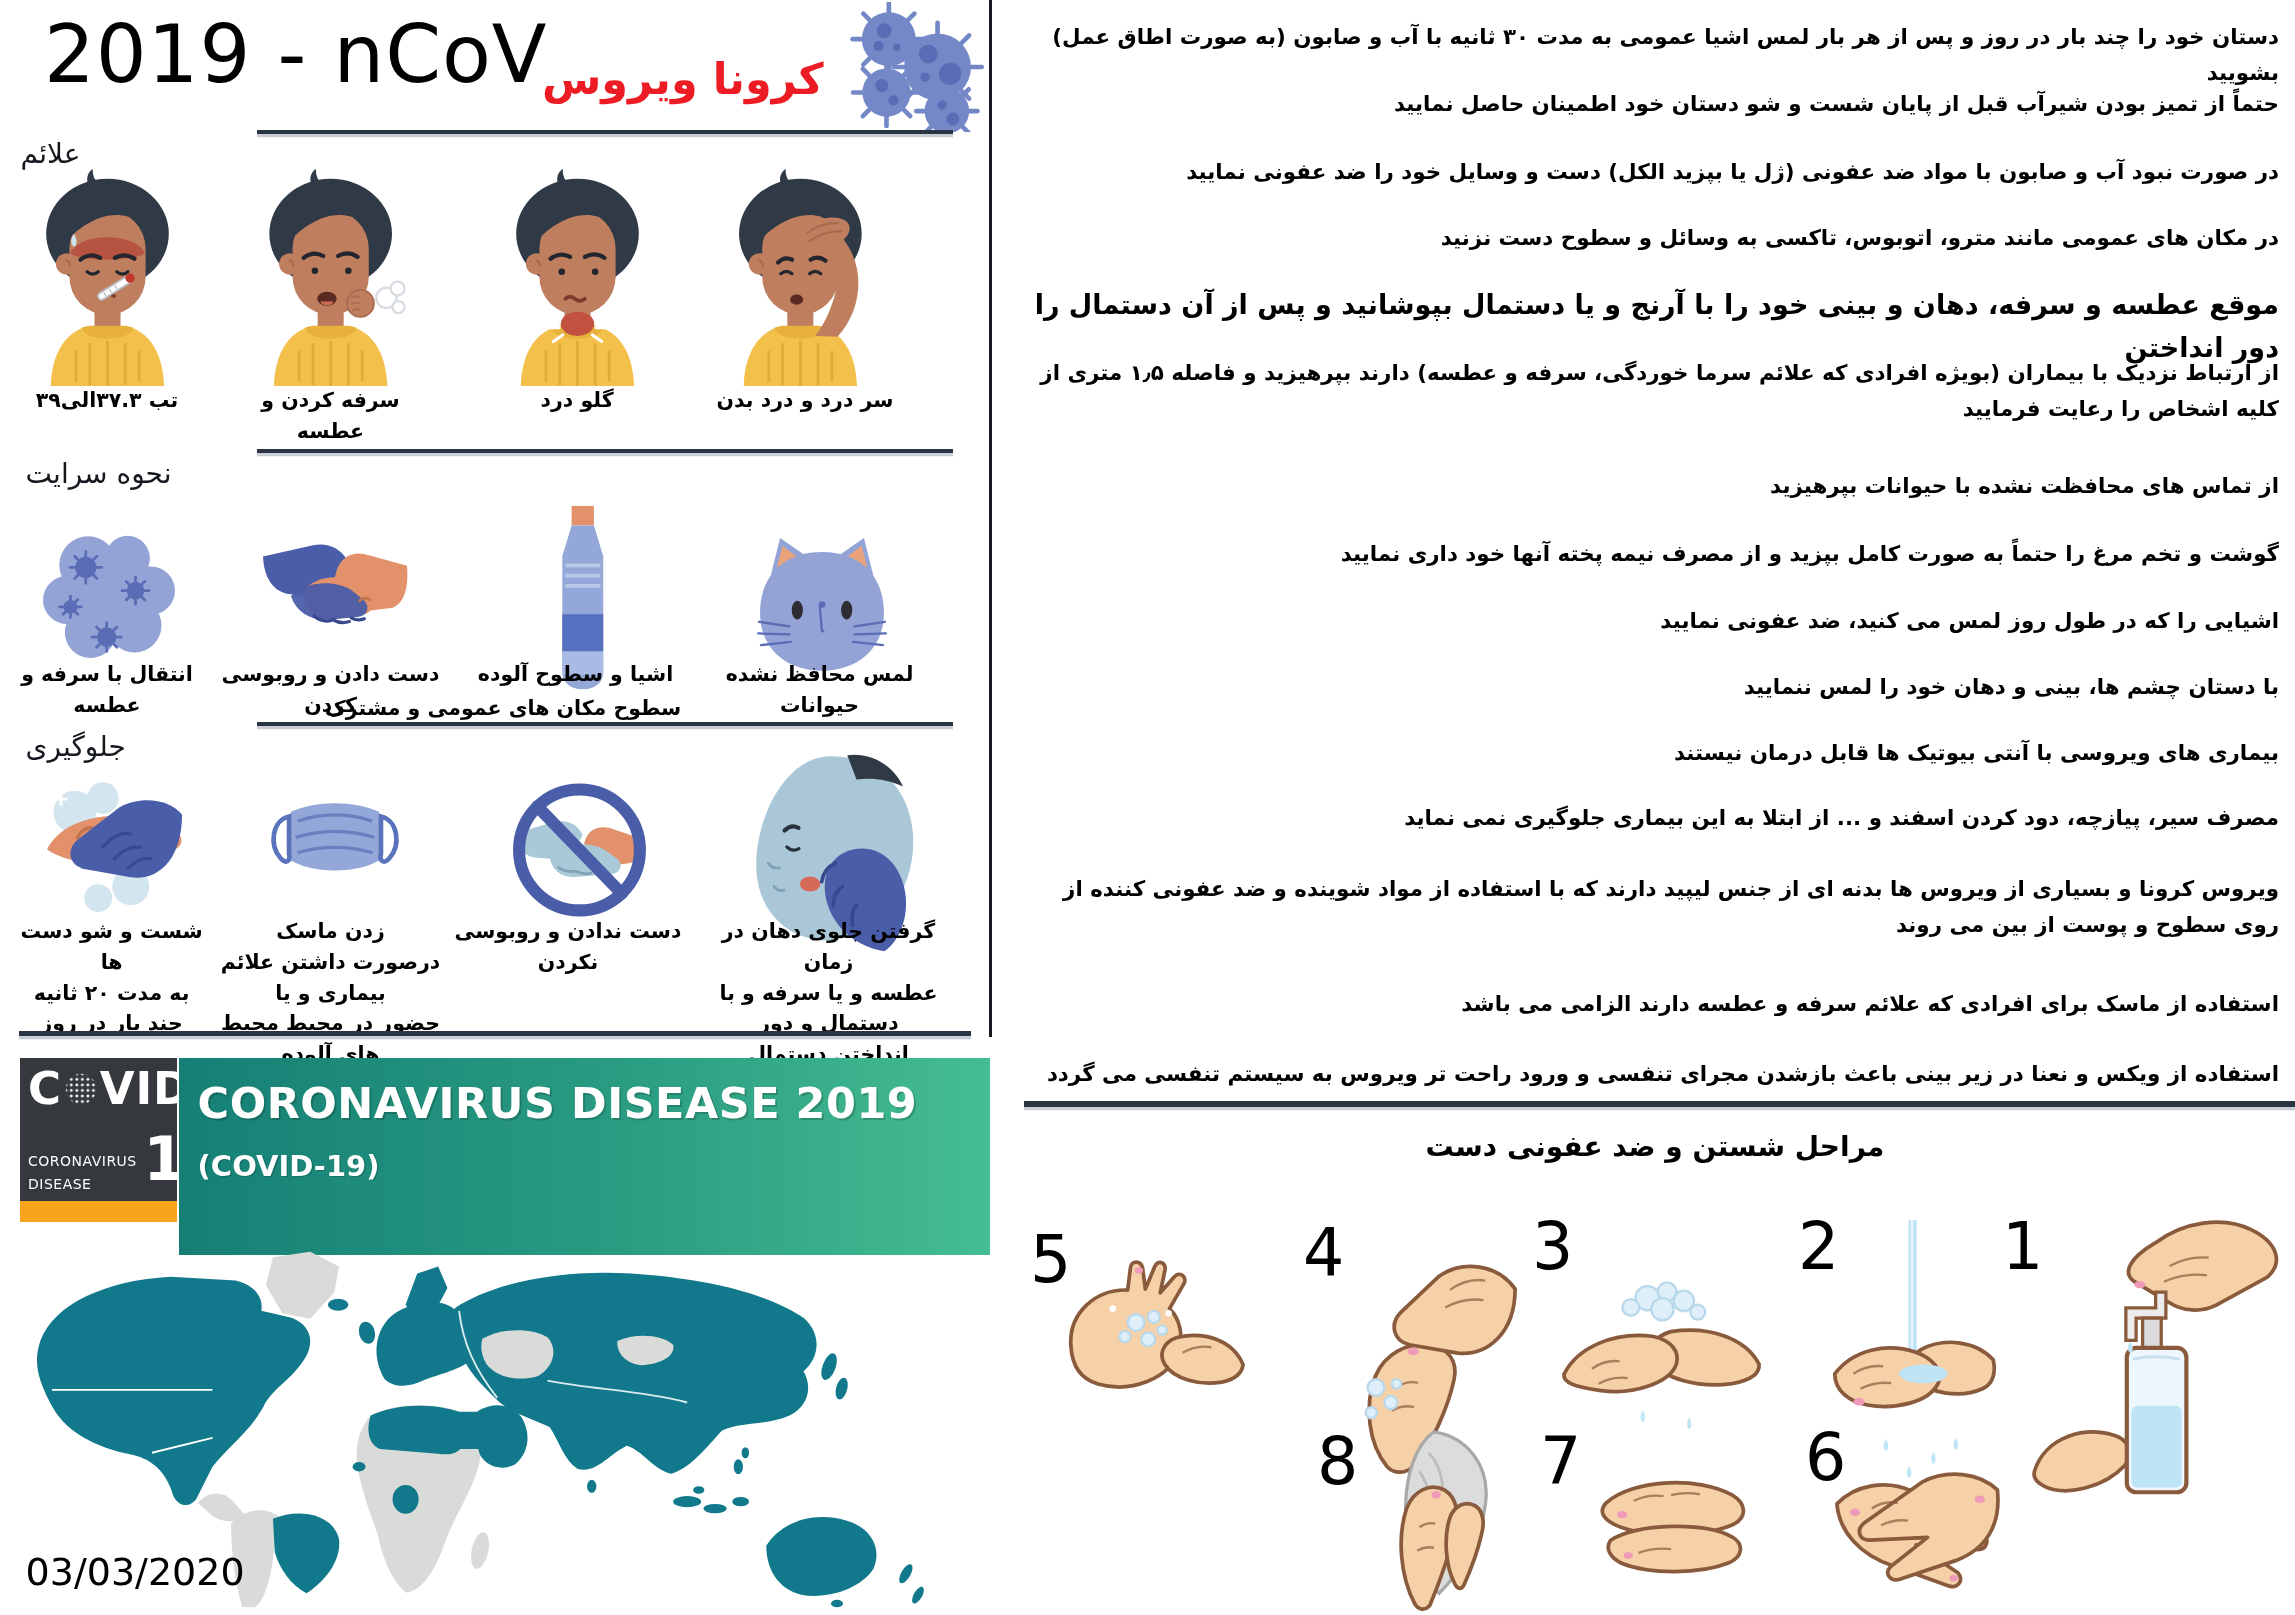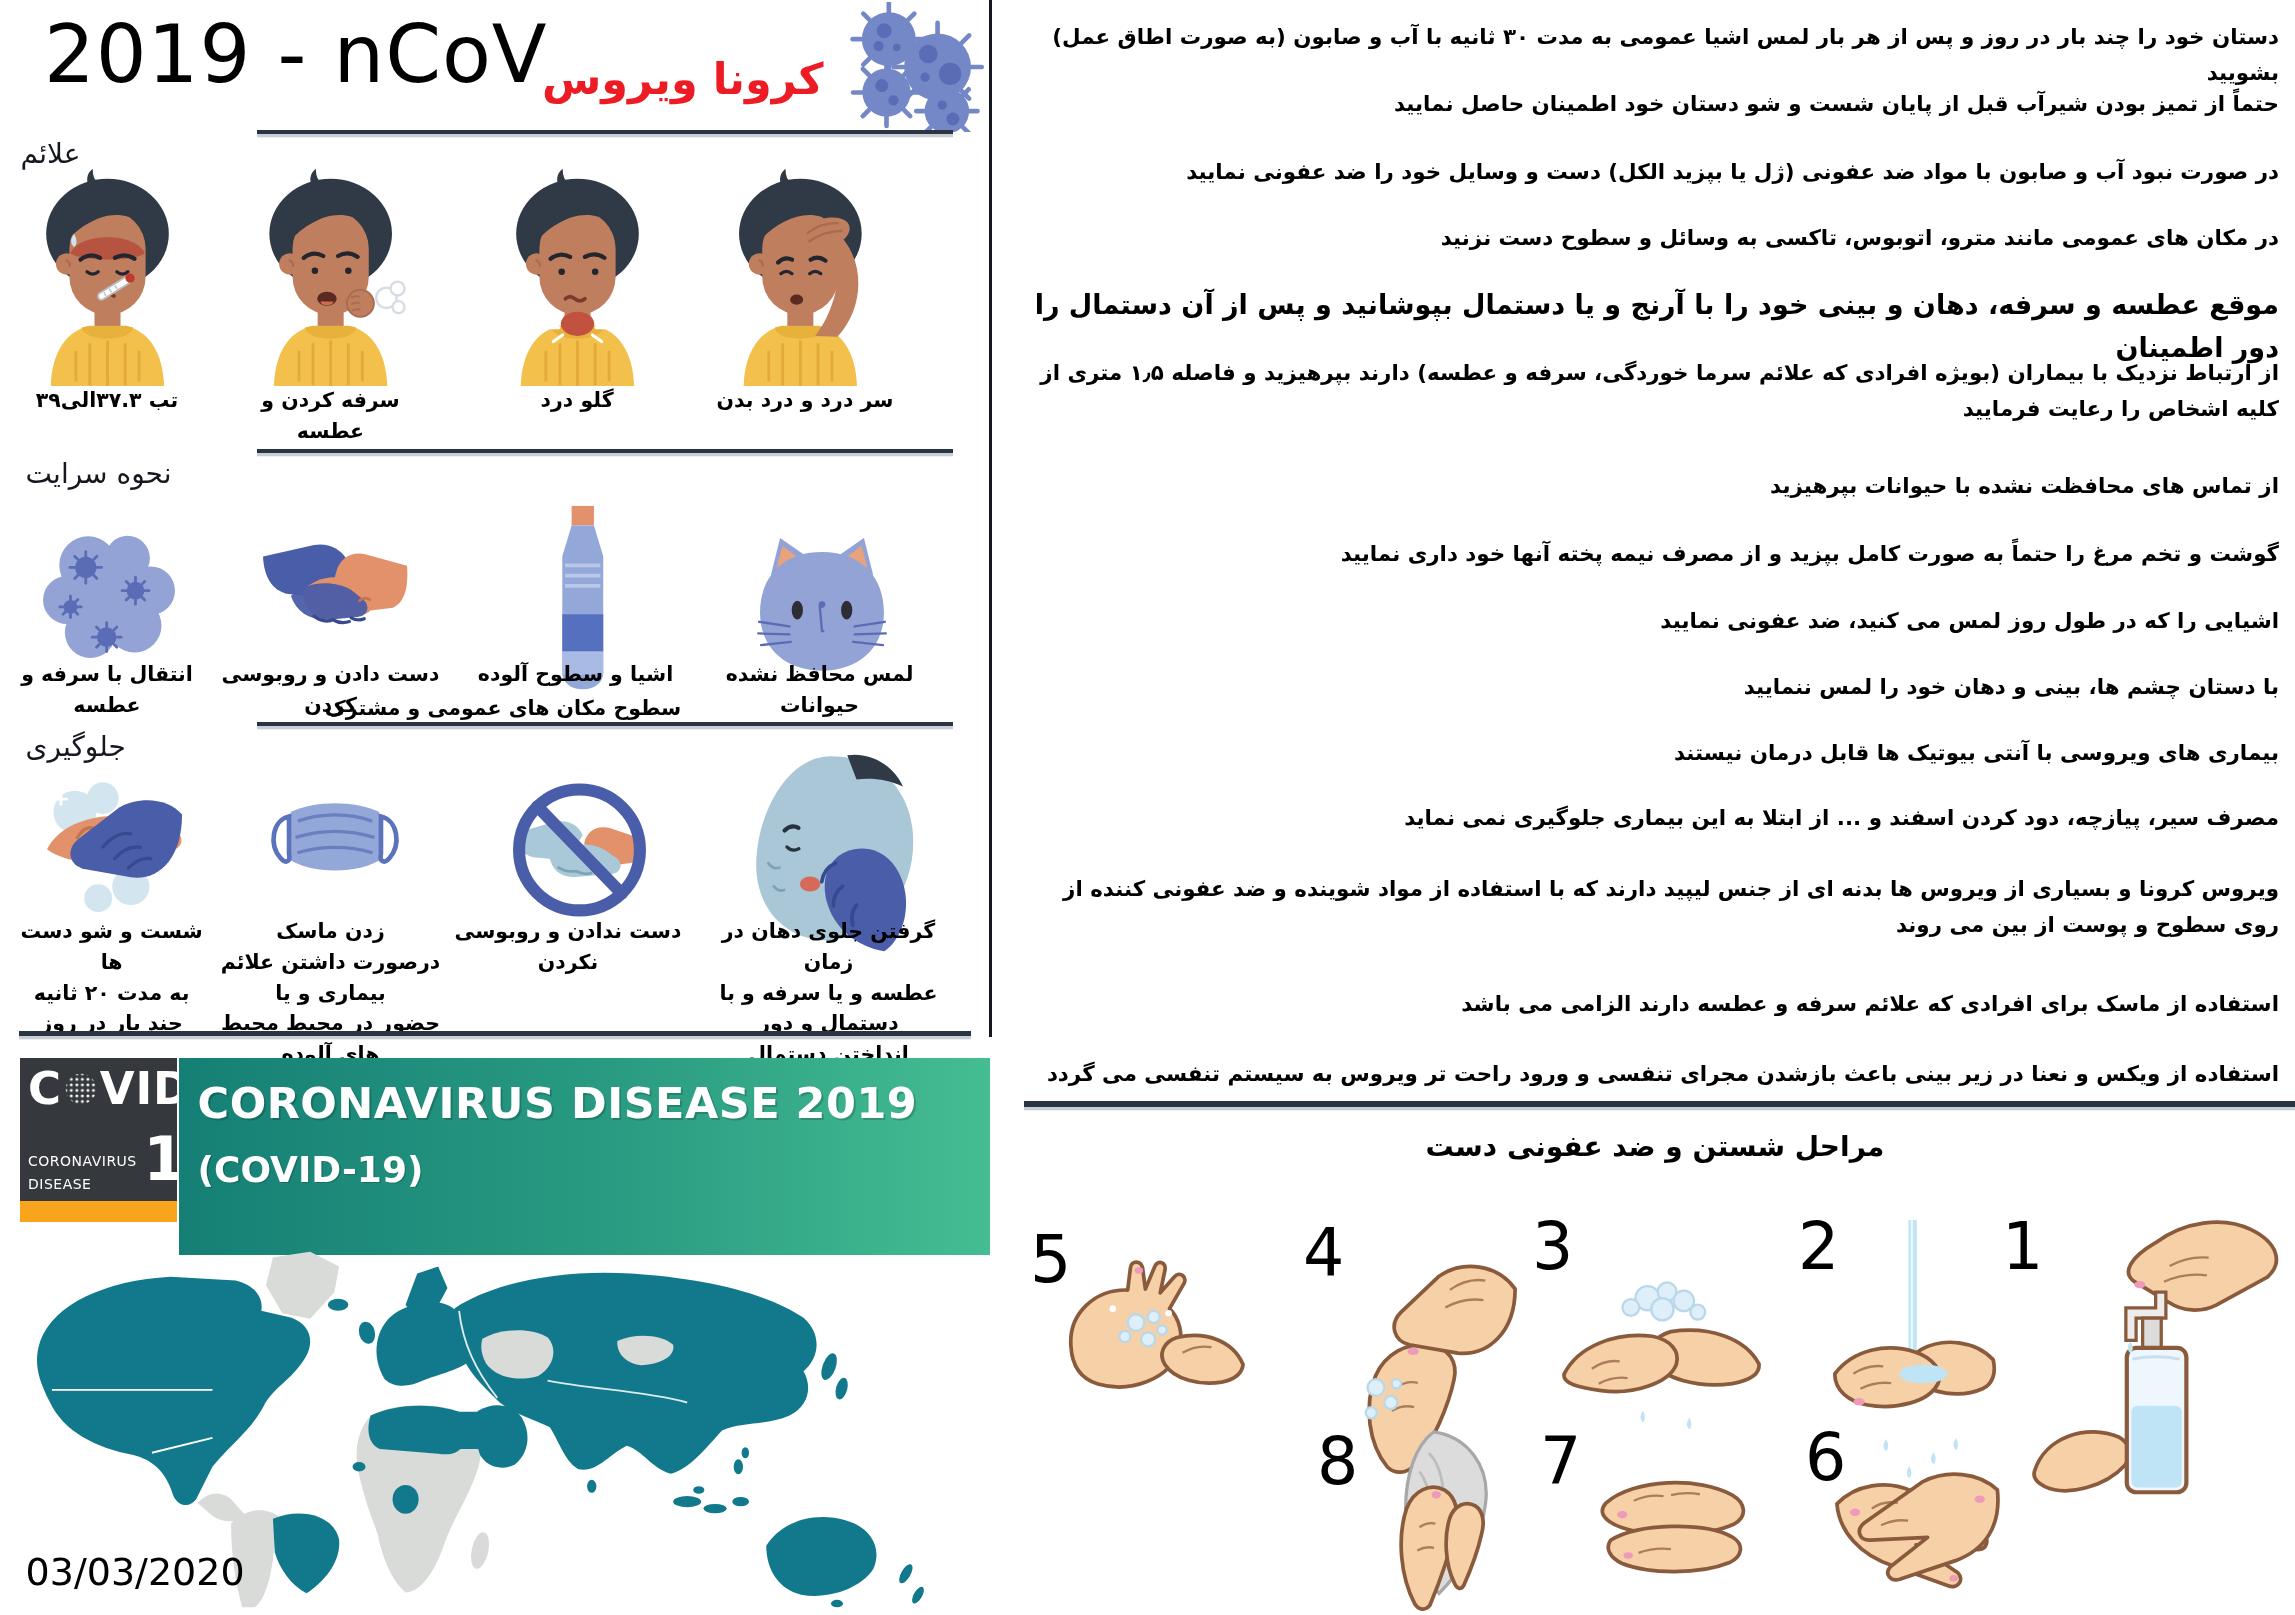--- a/index.html
+++ b/index.html
@@ -13,21 +13,21 @@
   .section-label{font-size:28px;color:#15191f;}
   .caption{font-weight:bold;font-size:20.5px;text-align:center;line-height:1.5;}
   .guideline{position:absolute;left:1031px;width:1248px;text-align:right;direction:rtl;
              font-weight:bold;font-size:21.4px;line-height:1.7;color:#000;}
   .guideline.big{font-size:27px;line-height:1.6;}
   .wash-num{position:absolute;font-size:65px;font-weight:400;color:#000;font-family:"DejaVu Sans",sans-serif;}
   .banner{position:absolute;left:179px;top:1058px;width:811px;height:197px;
           background:linear-gradient(90deg,#157f75 0%,#2a9c82 55%,#45bd92 100%);}
   .banner-title{position:absolute;left:18.6px;top:19.6px;color:#fff;font-weight:bold;font-size:43px;
                 letter-spacing:0.5px;text-shadow:1.9px 1.9px 0 rgba(0,0,0,0.18);}
-  .banner-sub{position:absolute;left:18.6px;top:91px;color:#fff;font-weight:bold;font-size:36px;
+  .banner-sub{position:absolute;left:18.6px;top:91px;color:#fff;font-weight:bold;font-size:29px;
               text-shadow:1.4px 1.4px 0 rgba(0,0,0,0.18);}
   .logo-box{position:absolute;left:19.6px;top:1058px;width:157px;height:143px;background:#35383c;}
   .logo-bar{position:absolute;left:19.6px;top:1201px;width:157px;height:20.5px;background:#f8a41d;}
   .logo-row1{position:absolute;left:8.4px;top:8.4px;display:flex;align-items:center;}
   .logo-letters{color:#fff;font-weight:bold;font-size:45px;letter-spacing:0.9px;line-height:1;}
   .logo-row2{position:absolute;left:8.4px;top:70px;display:flex;align-items:flex-start;}
   .logo-sub{color:#fff;font-size:14px;letter-spacing:0.5px;line-height:1.6;padding-top:22.3px;}
   .logo-19{color:#fff;font-weight:bold;font-size:61px;line-height:1;margin-left:6.5px;}
   .date{position:absolute;left:25.6px;top:1550px;font-size:38px;color:#000;}
   .rtl{direction:rtl;}
@@ -439,21 +439,21 @@
       <ellipse cx="1946" cy="746" rx="9" ry="20" fill="#11798b" transform="rotate(30 1946 746)"></ellipse>
     </g>
   </svg>
 
   <div class="date">03/03/2020</div>
 
   <div class="guideline" style="top:18.6px;">دستان خود را چند بار در روز و پس از هر بار لمس اشیا عمومی به مدت ۳۰ ثانیه با آب و صابون (به صورت اطاق عمل) بشویید</div>
   <div class="guideline" style="top:86px;">حتماً از تمیز بودن شیرآب قبل از پایان شست و شو دستان خود اطمینان حاصل نمایید</div>
   <div class="guideline" style="top:154px;">در صورت نبود آب و صابون  با مواد ضد عفونی (ژل یا بپزید الکل) دست و وسایل خود را ضد عفونی نمایید</div>
   <div class="guideline" style="top:220px;">در مکان های عمومی مانند مترو، اتوبوس، تاکسی به وسائل و سطوح دست نزنید</div>
-  <div class="guideline big" style="top:283px;">موقع عطسه و سرفه، دهان و بینی خود را با آرنج و یا دستمال بپوشانید و پس از آن دستمال را دور اطمینان</div>
+  <div class="guideline big" style="top:283px;">موقع عطسه و سرفه، دهان و بینی خود را با آرنج و یا دستمال بپوشانید و پس از آن دستمال را دور انداختن</div>
   <div class="guideline" style="top:355px;">از ارتباط نزدیک با بیماران (بویژه افرادی که علائم سرما خوردگی، سرفه و عطسه) دارند بپرهیزید و فاصله ۱٫۵ متری از کلیه اشخاص را رعایت فرمایید</div>
   <div class="guideline" style="top:468px;">از تماس های محافظت نشده با حیوانات بپرهیزید</div>
   <div class="guideline" style="top:536px;">گوشت و تخم مرغ را حتماً به صورت کامل بپزید و از مصرف نیمه پخته آنها خود داری نمایید</div>
   <div class="guideline" style="top:603px;">اشیایی را که در طول روز لمس می کنید، ضد عفونی نمایید</div>
   <div class="guideline" style="top:669px;">با دستان چشم ها، بینی و دهان خود را لمس ننمایید</div>
   <div class="guideline" style="top:735px;">بیماری های ویروسی با آنتی بیوتیک ها قابل درمان نیستند</div>
   <div class="guideline" style="top:800px;">مصرف سیر، پیازچه، دود کردن اسفند و ... از ابتلا به این بیماری جلوگیری نمی نماید</div>
   <div class="guideline" style="top:871px;">ویروس کرونا و بسیاری از ویروس ها بدنه ای از جنس لیپید دارند که با استفاده از مواد شوینده و ضد عفونی کننده از روی سطوح و پوست از بین می روند</div>
   <div class="guideline" style="top:986px;">استفاده از ماسک برای افرادی که علائم سرفه و عطسه دارند الزامی می باشد</div>
   <div class="guideline" style="top:1056px;">استفاده از ویکس و نعنا در زیر بینی باعث بازشدن مجرای تنفسی و ورود راحت تر ویروس به سیستم تنفسی می گردد</div>

